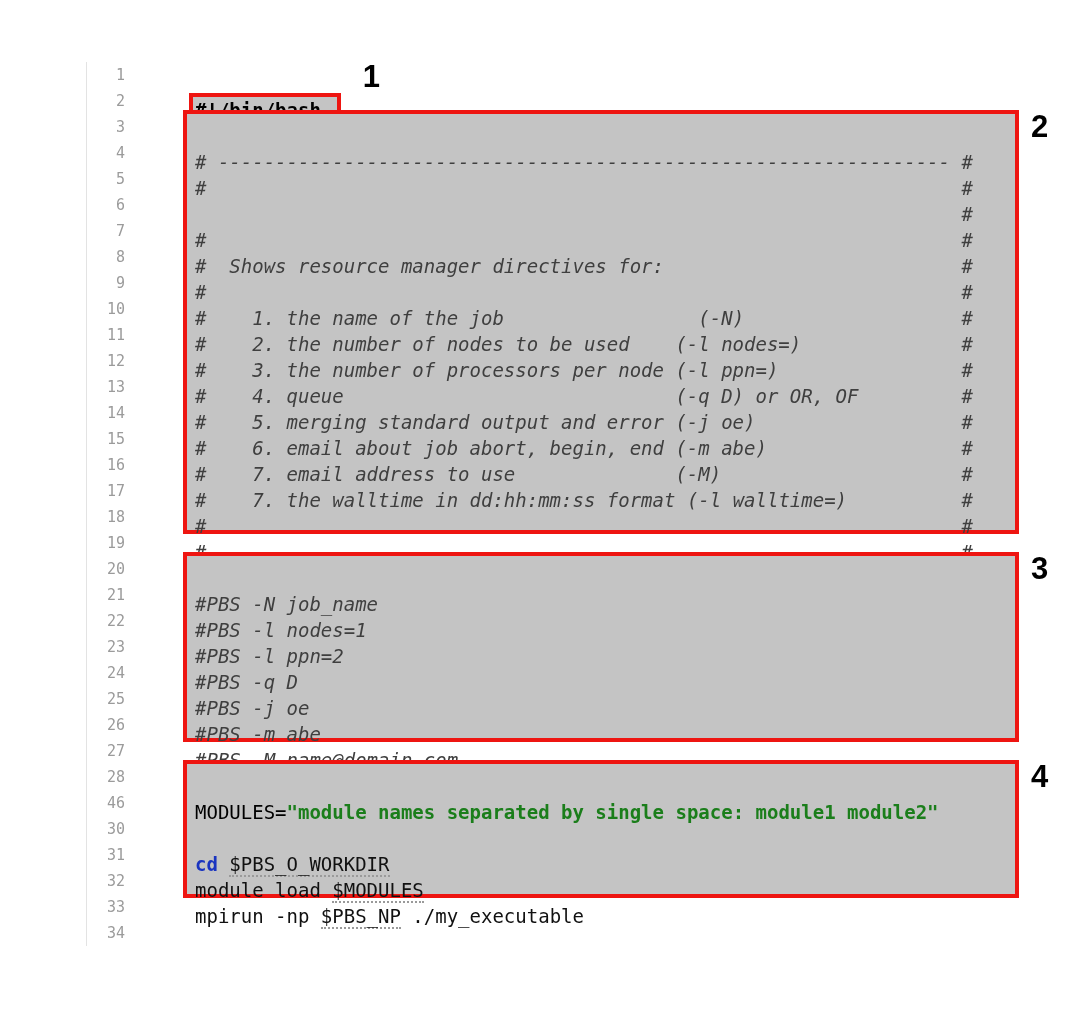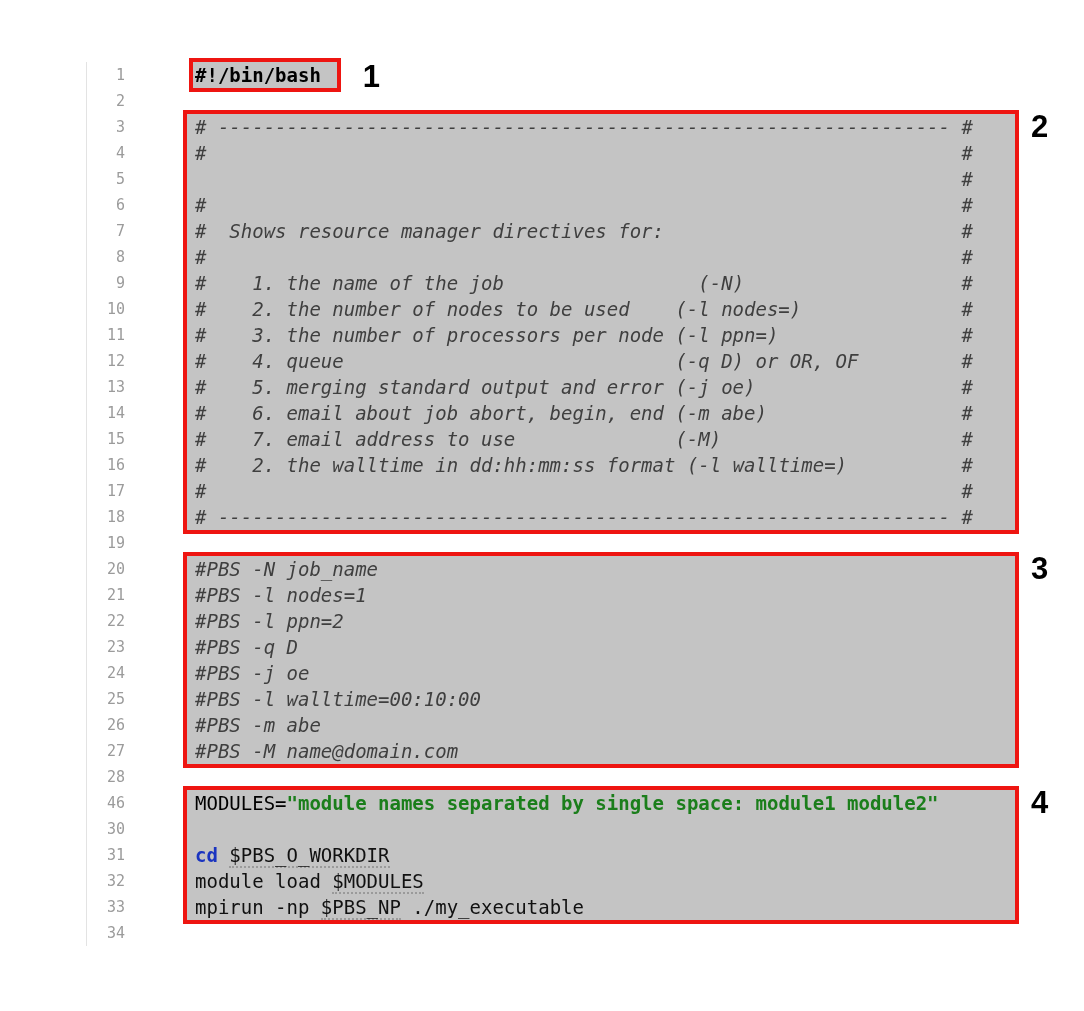--- a/index.html
+++ b/index.html
@@ -46,20 +46,21 @@
     white-space: pre;
   }
   .line-text {
     display: inline-block;
     position: relative;
     margin-left: 8px;
     white-space: pre;
     height: 26px;
     line-height: 26px;
     vertical-align: top;
+    margin-top: 35px;
   }
   .seg { white-space: pre; }
   .seg.abs { position: absolute; top: 0; }
   .seg.comment { color: var(--comment-gray, #3f3f3f); font-style: italic; }
   .seg.shebang { color: #000000; font-weight: bold; }
   .seg.plain   { color: var(--code-black, #111111); }
   .seg.assign  { color: #000000; font-weight: normal; }
   .seg.string  { color: var(--string-green, #1b7e1b); font-weight: bold; }
   .seg.kw      { color: var(--keyword-blue, #1a34c0); font-weight: bold; }
   .seg.var     { color: var(--code-black, #111111); border-bottom: 2px dotted #9a9a9a; }
@@ -145,33 +146,32 @@
         <div class="code-line"><span class="line-text"><span class="seg comment">#</span><span class="seg comment abs" style="left: 67ch;">#</span></span></div>
         <div class="code-line"><span class="line-text"><span class="seg comment">#  Shows resource manager directives for:</span><span class="seg comment abs" style="left: 67ch;">#</span></span></div>
         <div class="code-line"><span class="line-text"><span class="seg comment">#</span><span class="seg comment abs" style="left: 67ch;">#</span></span></div>
         <div class="code-line"><span class="line-text"><span class="seg comment">#    1. the name of the job</span><span class="seg comment abs" style="left: 44ch;">(-N)</span><span class="seg comment abs" style="left: 67ch;">#</span></span></div>
         <div class="code-line"><span class="line-text"><span class="seg comment">#    2. the number of nodes to be used</span><span class="seg comment abs" style="left: 42ch;">(-l nodes=)</span><span class="seg comment abs" style="left: 67ch;">#</span></span></div>
         <div class="code-line"><span class="line-text"><span class="seg comment">#    3. the number of processors per node</span><span class="seg comment abs" style="left: 42ch;">(-l ppn=)</span><span class="seg comment abs" style="left: 67ch;">#</span></span></div>
         <div class="code-line"><span class="line-text"><span class="seg comment">#    4. queue</span><span class="seg comment abs" style="left: 42ch;">(-q D) or OR, OF</span><span class="seg comment abs" style="left: 67ch;">#</span></span></div>
         <div class="code-line"><span class="line-text"><span class="seg comment">#    5. merging standard output and error</span><span class="seg comment abs" style="left: 42ch;">(-j oe)</span><span class="seg comment abs" style="left: 67ch;">#</span></span></div>
         <div class="code-line"><span class="line-text"><span class="seg comment">#    6. email about job abort, begin, end</span><span class="seg comment abs" style="left: 42ch;">(-m abe)</span><span class="seg comment abs" style="left: 67ch;">#</span></span></div>
         <div class="code-line"><span class="line-text"><span class="seg comment">#    7. email address to use</span><span class="seg comment abs" style="left: 42ch;">(-M)</span><span class="seg comment abs" style="left: 67ch;">#</span></span></div>
-        <div class="code-line"><span class="line-text"><span class="seg comment">#    2. the walltime in dd:hh:mm:ss format</span><span class="seg comment abs" style="left: 43ch;">(-l walltime=)</span><span class="seg comment abs" style="left: 67ch;">#</span></span></div>
+        <div class="code-line"><span class="line-text"><span class="seg comment">#    7. the walltime in dd:hh:mm:ss format</span><span class="seg comment abs" style="left: 43ch;">(-l walltime=)</span><span class="seg comment abs" style="left: 67ch;">#</span></span></div>
         <div class="code-line"><span class="line-text"><span class="seg comment">#</span><span class="seg comment abs" style="left: 67ch;">#</span></span></div>
         <div class="code-line"><span class="line-text"><span class="seg comment"># ----------------------------------------------------------------</span><span class="seg comment abs" style="left: 67ch;">#</span></span></div>
       </div>
       <div class="code-line"><span class="line-text"></span></div>
       <div class="section-box">
         <div class="ann-label">3</div>
         <div class="code-line"><span class="line-text"><span class="seg comment">#PBS -N job_name</span></span></div>
         <div class="code-line"><span class="line-text"><span class="seg comment">#PBS -l nodes=1</span></span></div>
         <div class="code-line"><span class="line-text"><span class="seg comment">#PBS -l ppn=2</span></span></div>
         <div class="code-line"><span class="line-text"><span class="seg comment">#PBS -q D</span></span></div>
         <div class="code-line"><span class="line-text"><span class="seg comment">#PBS -j oe</span></span></div>
-        <div class="code-line"><span class="line-text"><span class="seg comment">#PBS -l walltime=00:10:00</span></span></div>
         <div class="code-line"><span class="line-text"><span class="seg comment">#PBS -m abe</span></span></div>
         <div class="code-line"><span class="line-text"><span class="seg comment">#PBS -M name@domain.com</span></span></div>
       </div>
       <div class="code-line"><span class="line-text"></span></div>
       <div class="section-box">
         <div class="ann-label">4</div>
         <div class="code-line"><span class="line-text"><span class="seg assign">MODULES=</span><span class="seg string">"module names separated by single space: module1 module2"</span></span></div>
         <div class="code-line"><span class="line-text"></span></div>
         <div class="code-line"><span class="line-text"><span class="seg kw">cd</span><span class="seg plain"> </span><span class="seg var">$PBS_O_WORKDIR</span></span></div>
         <div class="code-line"><span class="line-text"><span class="seg plain">module load </span><span class="seg var">$MODULES</span></span></div>

